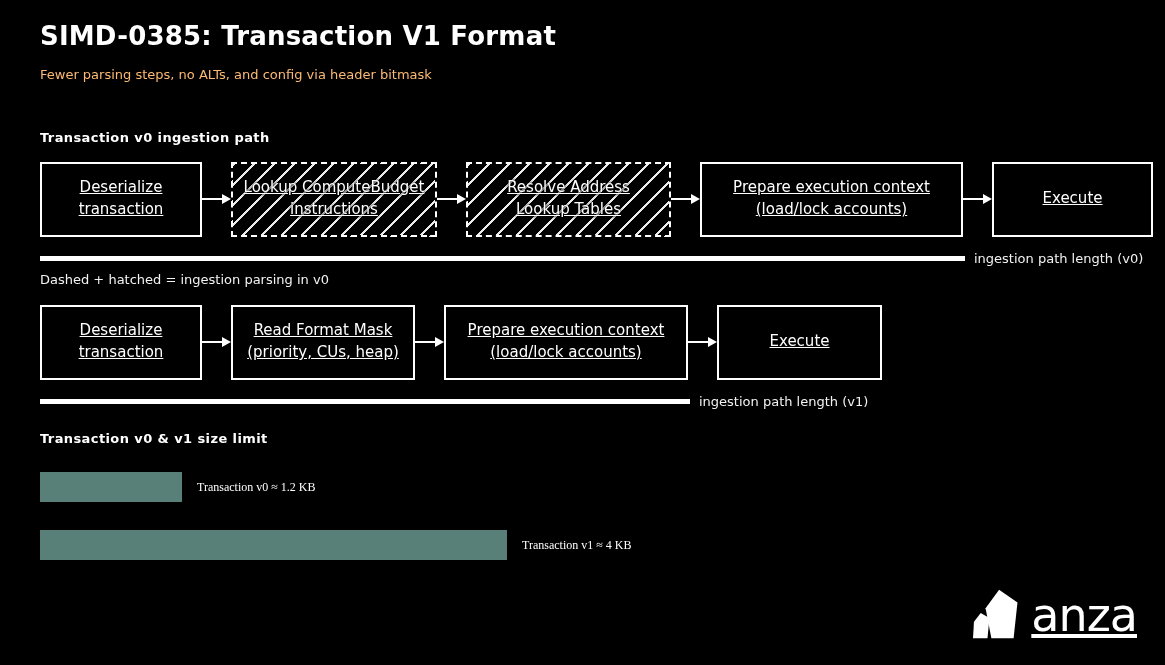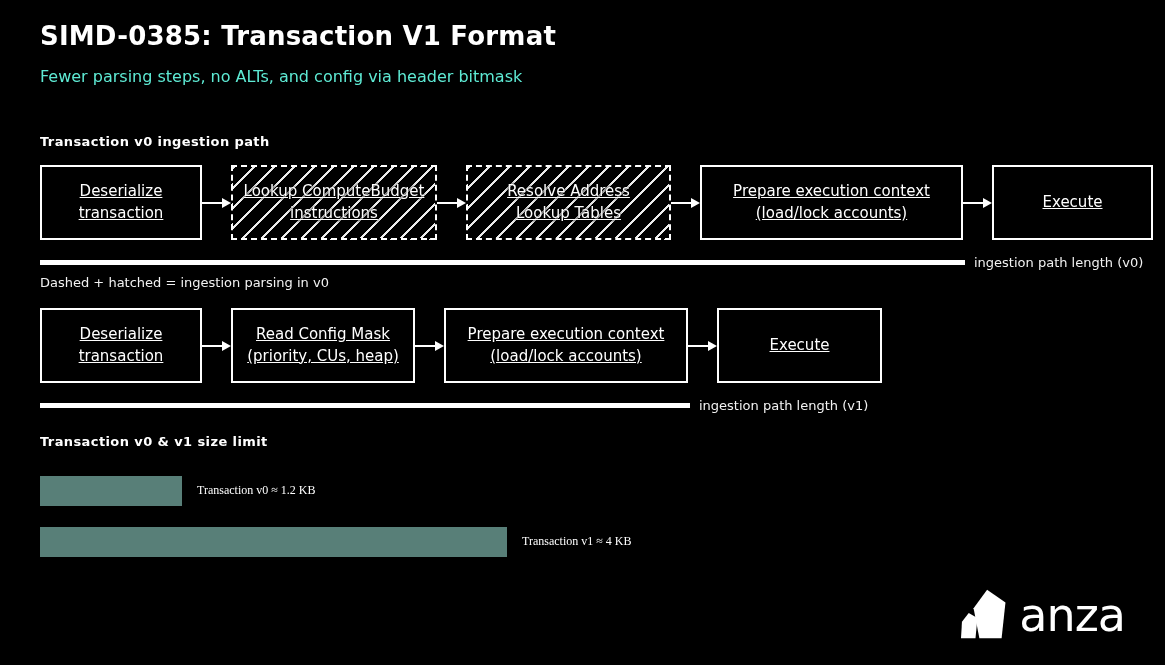--- a/index.html
+++ b/index.html
@@ -7,21 +7,21 @@
     position:relative;
     width:1165px;height:665px;
     background:#000;
     color:#fff;
     font-family:"DejaVu Sans","Liberation Sans",sans-serif;
     box-sizing:border-box;
     padding:20px 20px 0 40px;
     overflow:hidden;
   }
   .title{font-size:26px;font-weight:bold;margin:0 0 14px 0;line-height:1.25;letter-spacing:.2px;}
-  .subtitle{font-size:16px;margin:0;line-height:1.2;color:#5eead4;}
+  .subtitle{font-size:13px;margin:0;line-height:1.2;color:#fdba74;}
   .section-heading{font-size:13px;font-weight:bold;line-height:1.2;letter-spacing:.4px;margin:0;}
   .v0-heading{margin-top:48px;}
   .v1-heading{margin-top:52px;}
   .size-heading{margin-top:20px;}
   .flow-row{display:flex;align-items:center;margin-top:16px;text-decoration:underline;}
   .flow-box{
     box-sizing:border-box;
     height:75px;
     border:2px solid #fff;
     display:flex;align-items:center;justify-content:center;
@@ -39,24 +39,24 @@
   .flow-box.hatched .box-label{text-shadow:0 0 4px #000,0 0 2px #000;}
   .arrow{flex:0 0 29px;display:flex;align-items:center;justify-content:center;}
   .arrow-line{flex:1 1 auto;height:2px;background:#fff;}
   .arrow-head{width:0;height:0;border-left:9px solid #fff;border-top:5px solid transparent;border-bottom:5px solid transparent;}
   .ruler-row{display:flex;align-items:center;margin-top:13px;height:18px;}
   .ruler-line{height:5px;background:#fff;flex:0 0 auto;}
   .ruler-label{font-size:13px;margin-left:9px;white-space:nowrap;color:#f2f2f2;}
   .legend-note{font-size:13px;margin-top:4px;line-height:1.3;color:#f2f2f2;}
   .bar-row{display:flex;align-items:center;}
   .bar-row-1{margin-top:26px;}
-  .bar-row-2{margin-top:21px;text-align:center;}
+  .bar-row-2{margin-top:28px;text-align:center;}
   .size-bar{height:30px;background:#587f78;flex:0 0 auto;}
   .bar-label{font-size:12px;margin-left:15px;white-space:nowrap;font-family:Liberation Serif, serif;}
-  .logo{position:absolute;right:40px;bottom:24px;display:flex;align-items:center;}
+  .logo{position:absolute;right:28px;bottom:24px;display:flex;align-items:center;text-decoration:underline;}
   .logo-text{font-size:46px;line-height:1;letter-spacing:-1px;color:#fff;}
 </style>
 </head>
 <body>
 
 <div class="page">
 
   <h1 class="title">SIMD-0385: Transaction V1 Format</h1>
   <p class="subtitle">Fewer parsing steps, no ALTs, and config via header bitmask</p>
 
@@ -111,21 +111,21 @@
   <div class="flow-row">
     <div class="flow-box" style="width:162px">
       <span class="box-label">Deserialize
 transaction</span>
     </div>
     <div class="arrow">
         <div class="arrow-line"></div>
         <div class="arrow-head"></div>
       </div>
     <div class="flow-box" style="width:184px">
-      <span class="box-label">Read Config Mask
+      <span class="box-label">Read Format Mask
 (priority, CUs, heap)</span>
     </div>
     <div class="arrow">
         <div class="arrow-line"></div>
         <div class="arrow-head"></div>
       </div>
     <div class="flow-box" style="width:244px">
       <span class="box-label">Prepare execution context
 (load/lock accounts)</span>
     </div>

